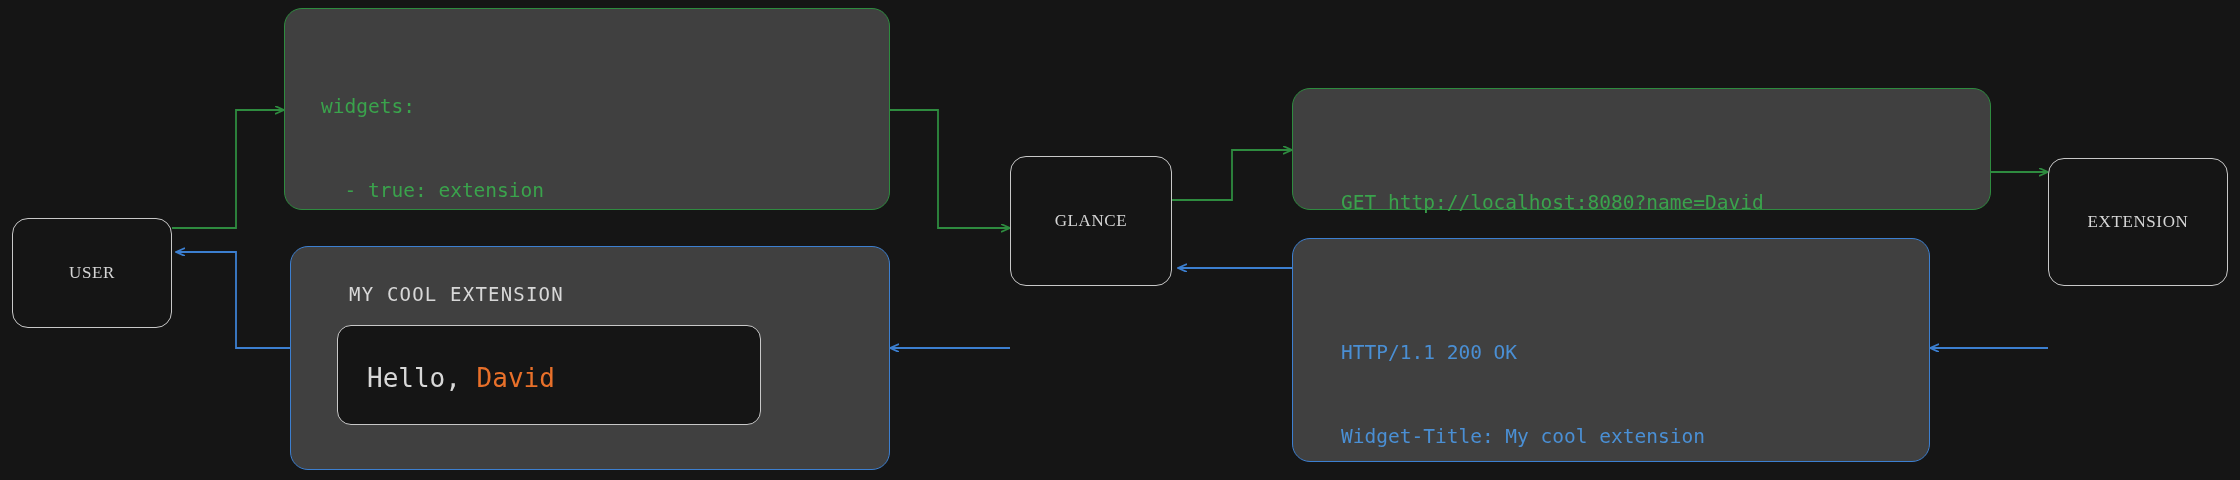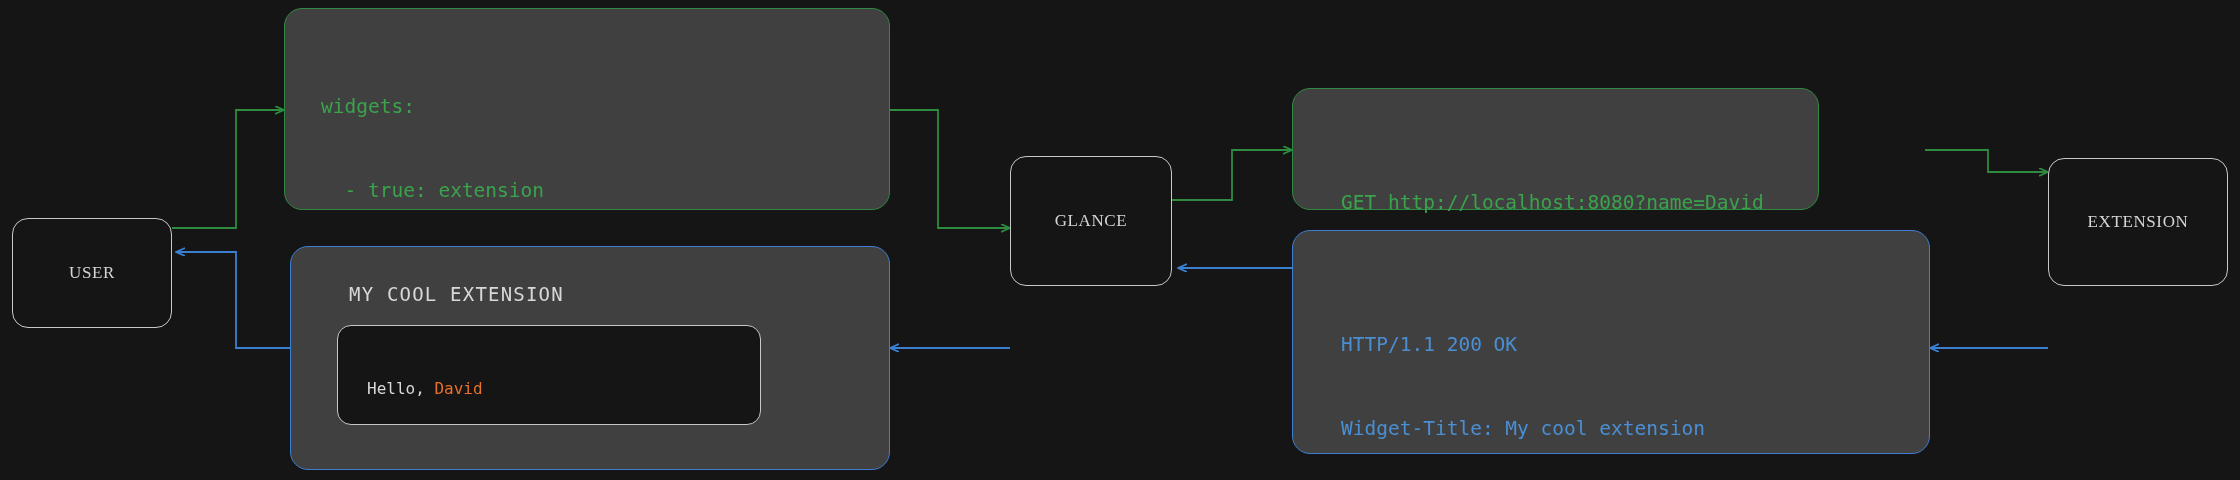--- a/index.html
+++ b/index.html
@@ -76,24 +76,23 @@
   .widget-inner {
     position: absolute;
     box-sizing: border-box;
     border: 1.6px solid #c8c8c8;
     border-radius: 14px;
     background: #151515;
   }
   .widget-body {
     position: absolute;
     font-family: "DejaVu Sans Mono", monospace;
-    font-size: 16px;
+    font-size: 26px;
     color: #d8d8d8;
     white-space: pre;
-    margin-top: 16px;
   }
   .accent-name { color: #e8702a; }
 </style>
 </head>
 <body>
 
 <div class="stage">
 
   <svg class="svg-layer" viewBox="0 0 2240 480" xmlns="http://www.w3.org/2000/svg">
     <defs>
@@ -147,27 +146,27 @@
       
     </div>
   </div>
 
   <div class="card card-blue" style="left:290px; top:246px; width:600px; height:224px;">
     <div class="widget-title" style="left:58px; top:36px;">MY COOL EXTENSION</div>
     <div class="widget-inner" style="left:46px; top:78px; width:424px; height:100px;"></div>
     <div class="widget-body" style="left:76px; top:116px;"><span>Hello, </span><span class="accent-name">David</span></div>
   </div>
 
-  <div class="card card-green" style="left:1292px; top:88px; width:527px; height:122px;">
+  <div class="card card-green" style="left:1292px; top:88px; width:699px; height:122px;">
     <div class="code code-green" style="position:absolute; left:48px; top:44px;">
       <div>GET http://localhost:8080?name=David</div>
     </div>
   </div>
 
-  <div class="card card-blue" style="left:1292px; top:230px; width:638px; height:224px;">
+  <div class="card card-blue" style="left:1292px; top:238px; width:638px; height:224px;">
     <div class="code code-blue" style="position:absolute; left:48px; top:44px;">
       <div>HTTP/1.1 200 OK</div>
       <div>Widget-Title: My cool extension</div>
       
       
       
     </div>
   </div>
 
 </div>

